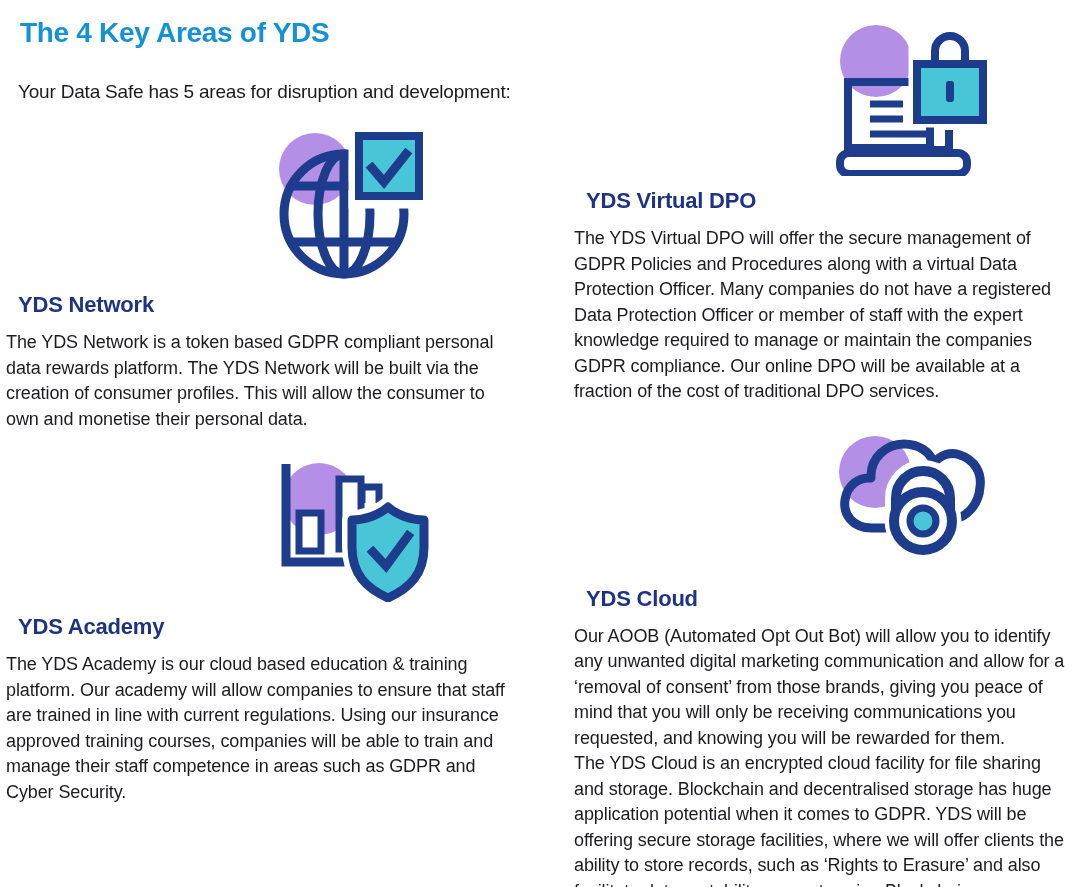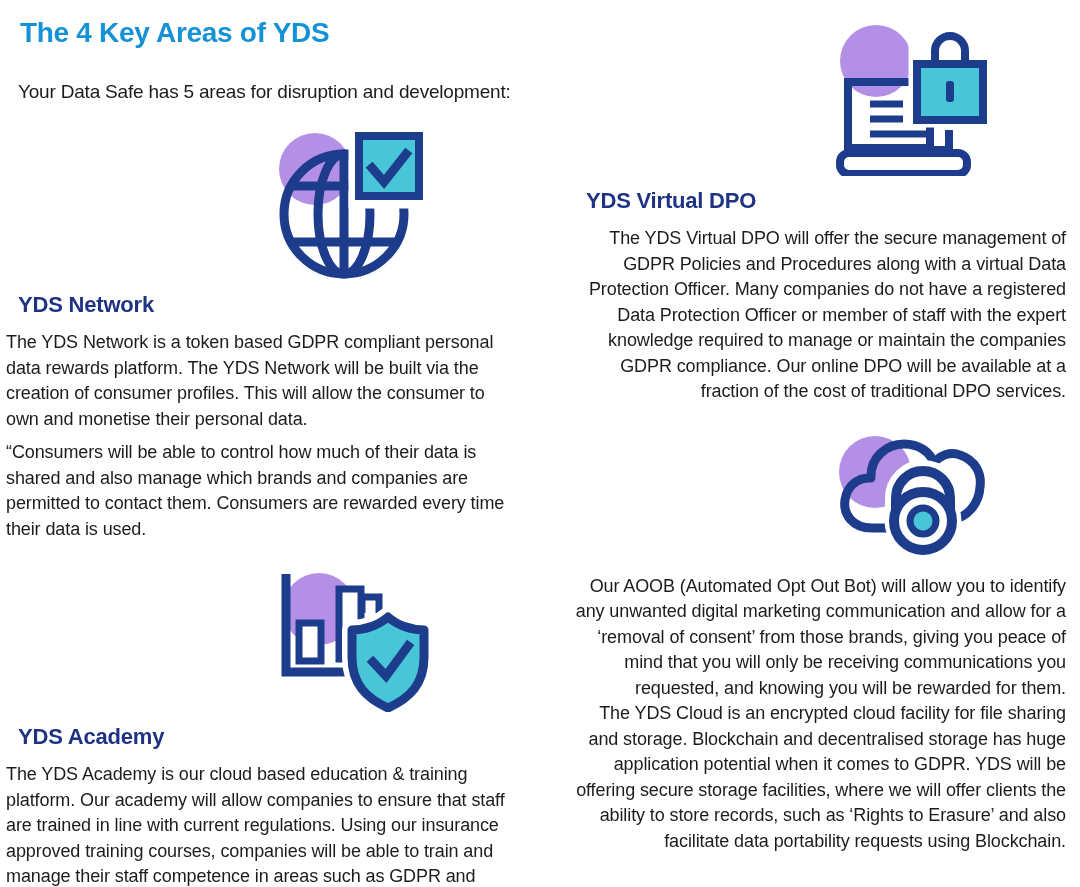--- a/index.html
+++ b/index.html
@@ -13,21 +13,21 @@
   }
   .page{display:grid;grid-template-columns:528px 506px;column-gap:46px;}
   .col{position:relative;}
   h1.title{font-size:28px;line-height:33px;font-weight:700;color:var(--title-blue);
     margin:16px 0 0 20px;letter-spacing:-0.3px;}
   p.subtitle{font-size:19px;line-height:23px;margin:31px 0 0 18px;letter-spacing:-0.2px;}
   h2.sec{font-size:22px;line-height:26px;font-weight:700;color:var(--heading-navy);
     margin:12px;letter-spacing:-0.2px;}
   p.body{font-size:18px;line-height:25.5px;letter-spacing:-0.1px;margin:0;}
   .left .body{width:502px;margin-left:6px;margin-top:8px;}
-  .right .body{width:492px;text-align:right;}
+  .right .body{width:492px;}
   .left h2.sec{margin-left:18px;}
   .icon{display:block;}
   .icon-globe{margin:25px 0 0 278px;}
   .h-network{margin-top:3px;}
   .p-net1{margin-top:1px;}
   .p-net2{margin-top:24px;}
   .icon-academy{margin:14px 0 0 276px;}
   .h-academy{margin-top:4px;}
   .p-academy{margin-top:3px;}
   .icon-dpo{margin:20px 0 0 258px;}
@@ -64,21 +64,20 @@
         <line x1="13" y1="58" x2="119" y2="58"></line>
         <line x1="13" y1="114" x2="119" y2="114"></line>
       </g>
       <rect class="halo" x="71" y="-2" width="82" height="82"></rect>
       <rect class="f-teal" x="81" y="8" width="60" height="60" stroke-width="8"></rect>
       <path class="st-navy" d="M94 40 L106 54 L128 26" stroke-width="9" stroke-linecap="square"></path>
     </svg>
 
     <h2 class="sec h-network">YDS Network</h2>
     <p class="body p-net1">The YDS Network is a token based GDPR compliant personal data rewards platform. The YDS Network will be built via the creation of consumer profiles. This will allow the consumer to own and monetise their personal data.</p>
-    <p class="body p-net2">“Consumers will be able to control how much of their data is shared and also manage which brands and companies are permitted to contact them. Consumers are rewarded every time their data is used.</p>
 
     <svg class="icon icon-academy" width="175" height="156" viewBox="0 0 175 156" xmlns="http://www.w3.org/2000/svg">
       <circle class="f-purple" cx="43" cy="53" r="36"></circle>
       <g>
         <path class="st-navy" d="M10 18 V116 H80" stroke-width="9"></path>
         <rect class="st-navy-wf" x="23" y="67" width="22" height="38" stroke-width="7"></rect>
         <rect class="st-navy-wf" x="63" y="33" width="22" height="70" stroke-width="7"></rect>
         <path class="st-navy" d="M86 57 V41 H103 V57" stroke-width="7"></path>
       </g>
       <path class="halo" stroke-width="20" stroke-linejoin="round" d="M112 61 C121 69 135 74 148 74 L148 101 C148 128 134 142 112 152 C90 142 76 128 76 101 L76 74 C89 74 103 69 112 61 Z"></path>
@@ -120,17 +119,18 @@
       <path class="st-navy" stroke-width="9" stroke-linejoin="round" stroke-linecap="round" d="M40 104 C20 104 11 90 13 76 C15 61 27 53 39 54 C38 33 55 20 72 20 C87 20 98 28 102 39 C108 31 119 27 128 31 C143 36 150 49 148 63 C147 80 135 94 119 96 C113 102 106 104 99 104 L40 104"></path>
       <circle class="halo" cx="91" cy="97" r="38"></circle>
       <path class="halo-line" d="M64 84 V74 A27 27 0 0 1 118 74 V84" stroke-width="22"></path>
       <g>
         <path class="st-navy" d="M64 98 V74 A27 27 0 0 1 118 74 V98" stroke-width="10"></path>
         <circle class="st-navy-wf" cx="91" cy="97" r="29" stroke-width="10"></circle>
         <circle class="f-teal" cx="91" cy="97" r="13" stroke-width="7"></circle>
       </g>
     </svg>
 
+    <h2 class="sec h-cloud">YDS Cloud</h2>
     <p class="body p-cloud2">Our AOOB (Automated Opt Out Bot) will allow you to identify any unwanted digital marketing communication and allow for a ‘removal of consent’ from those brands, giving you peace of mind that you will only be receiving communications you requested, and knowing you will be rewarded for them.</p>
     <p class="body p-cloud1">The YDS Cloud is an encrypted cloud facility for file sharing and storage. Blockchain and decentralised storage has huge application potential when it comes to GDPR. YDS will be offering secure storage facilities, where we will offer clients the ability to store records, such as ‘Rights to Erasure’ and also facilitate data portability requests using Blockchain.</p>
   </div>
 
 </div>
 
 </body></html>

